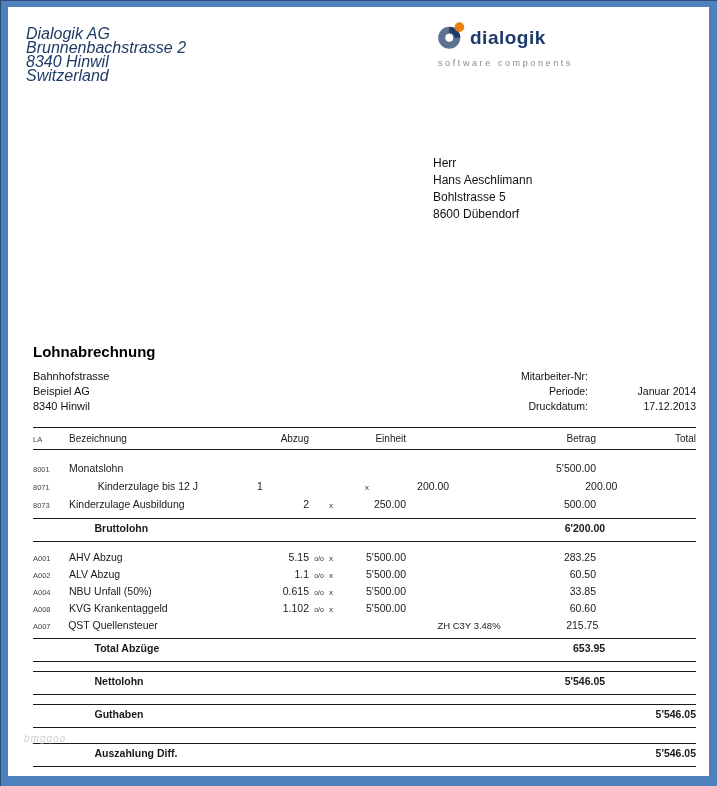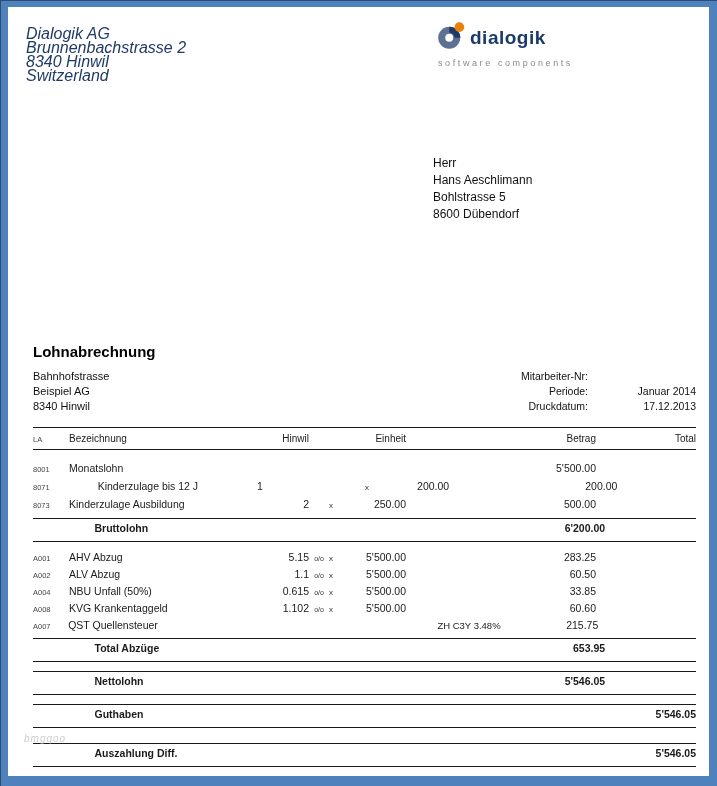--- a/index.html
+++ b/index.html
@@ -143,21 +143,21 @@
         <span class="meta-label">Druckdatum:</span>
         <span class="meta-value">17.12.2013</span>
       </div>
     </div>
   </div>
 
   <div class="salary-table">
     <div class="thead">
       <span class="cell c-code">LA</span>
       <span class="cell c-label">Bezeichnung</span>
-      <span class="cell c-faktor">Hinwil</span>
+      <span class="cell c-faktor">Abzug</span>
       <span class="cell c-perc"></span>
       <span class="cell c-x"></span>
       <span class="cell c-einheit">Einheit</span>
       <span class="cell c-note"></span>
       <span class="cell c-betrag">Betrag</span>
       <span class="cell c-total">Total</span>
     </div>
     <div>
         <div class="trow" style="margin-top: 12px;">
           <span class="cell c-code">8001</span>

